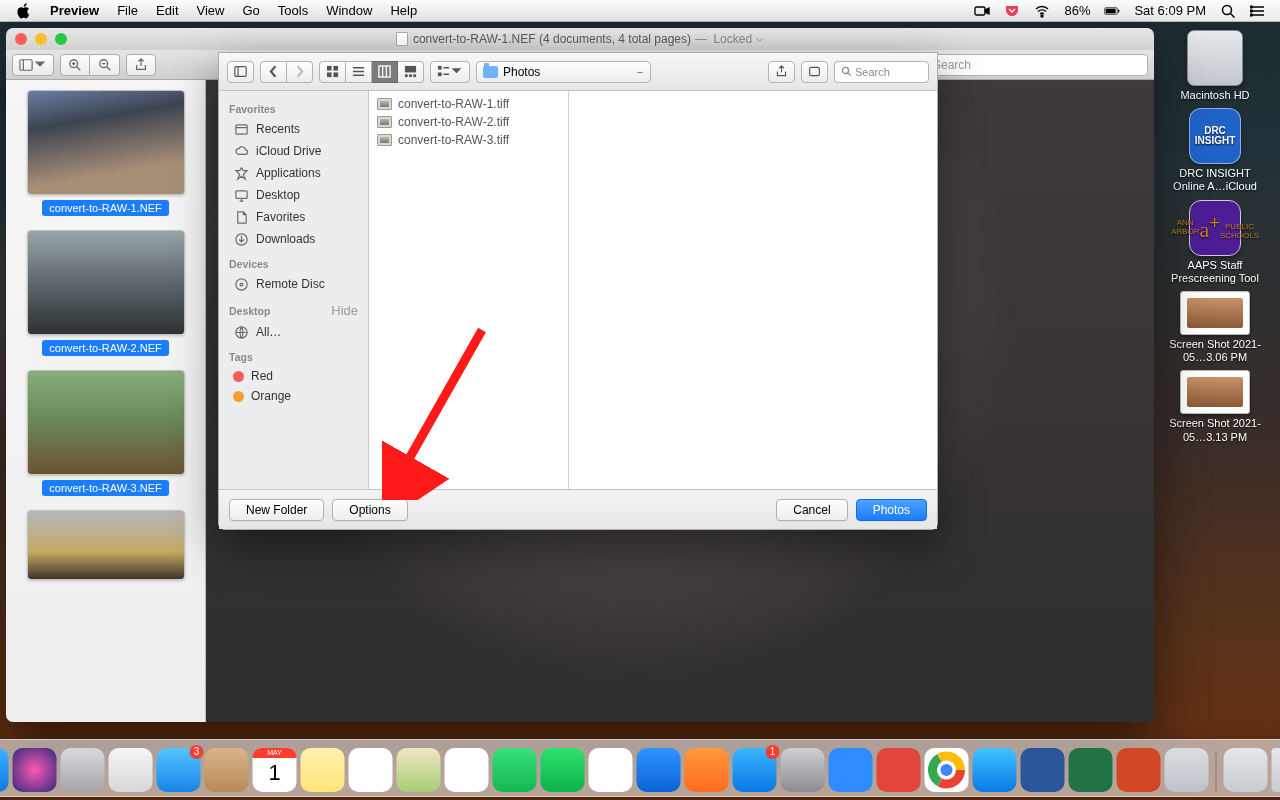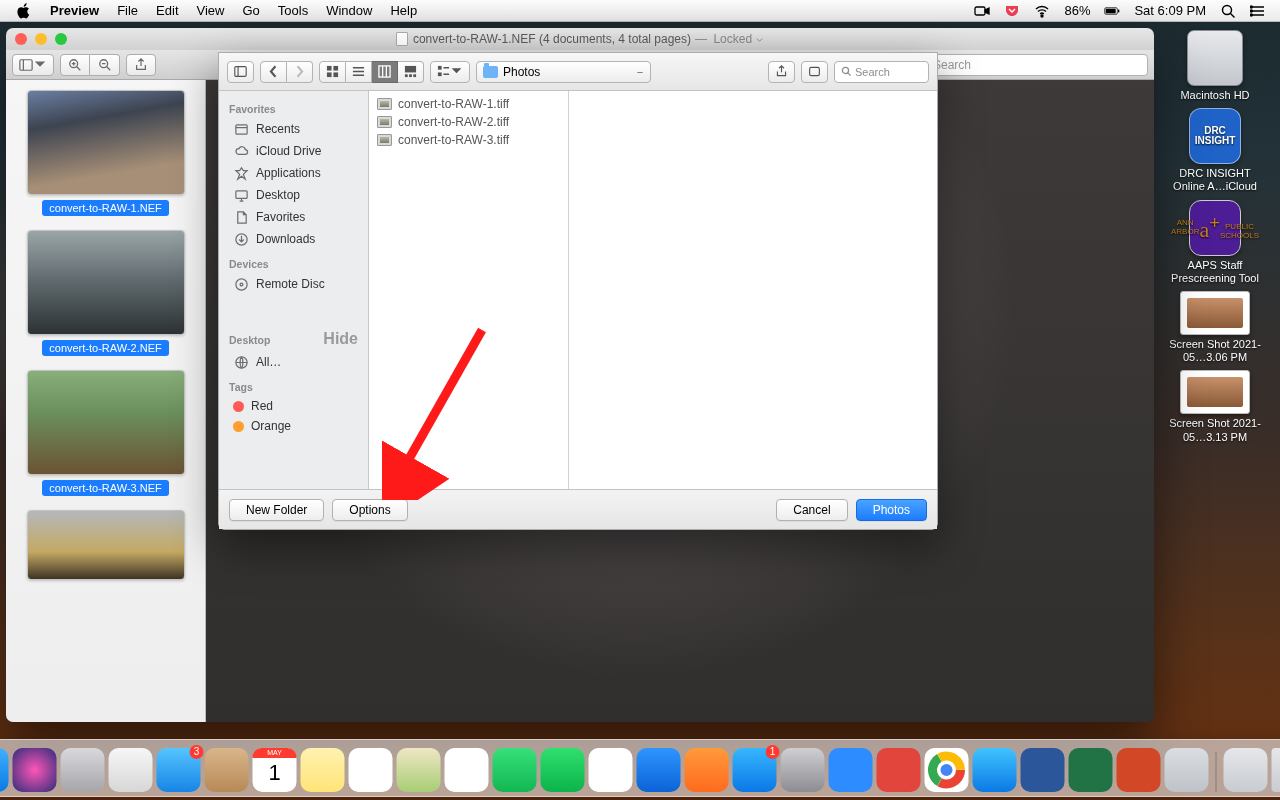--- a/index.html
+++ b/index.html
@@ -106,21 +106,21 @@
   linear-gradient(#555,#555) center/6px 1px no-repeat;
   clip-path: polygon(50% 0,100% 35%,78% 35%,78% 65%,100% 65%,50% 100%,0 65%,22% 65%,22% 35%,0 35%);
   opacity:.7;}
 .folder-ico{width:15px;height:12px;background:#6eb3f7;border-radius:2px;position:relative;}
 .folder-ico::before{content:"";position:absolute;top:-3px;left:1px;width:5px;height:3px;background:#6eb3f7;border-radius:1px 1px 0 0;}
 .ssearch{height:22px;border:1px solid #b3b3b3;border-radius:4px;background:#fff;width:95px;display:flex;align-items:center;font-size:11px;color:#8c8c8c;padding-left:6px;gap:3px;}
 
 .sheet-body{flex:1;display:flex;min-height:0;}
 .finder-sidebar{width:150px;border-right:1px solid #c7c7c7;background:#ecedef;font-size:12px;color:#333;overflow-y:auto;padding:4px 0 10px;}
 .fs-hdr{color:#8a8a8a;font-size:10.5px;font-weight:600;text-transform:none;padding:8px 10px 3px;display:flex;justify-content:space-between;align-items:baseline;}
-.fs-hdr .hide{color:#9a9a9a;font-weight:700;font-size:16px;margin-top:27px;}
+.fs-hdr .hide{color:#9a9a9a;font-weight:400;font-size:13px;}
 .fs-item{display:flex;align-items:center;gap:7px;padding:3px 10px 3px 14px;cursor:default;}
 .fs-item .ic{width:16px;height:16px;display:inline-flex;align-items:center;justify-content:center;color:#6d6d6d;}
 .fs-item .ic svg{width:15px;height:15px;}
 .tag-dot{width:11px;height:11px;border-radius:50%;}
 .tag-dot.red{background:#ff5b56;} .tag-dot.orange{background:#ff9d2f;}
 
 .file-cols{flex:1;display:flex;background:#fff;}
 .col1{width:200px;border-right:1px solid #d2d2d2;font-size:12px;color:#555;padding-top:4px;}
 .frow{display:flex;align-items:center;gap:6px;padding:2px 8px;}
 .frow .ico{width:15px;height:12px;border:1px solid #999;border-radius:1px;background:#d9d9d9;position:relative;}

